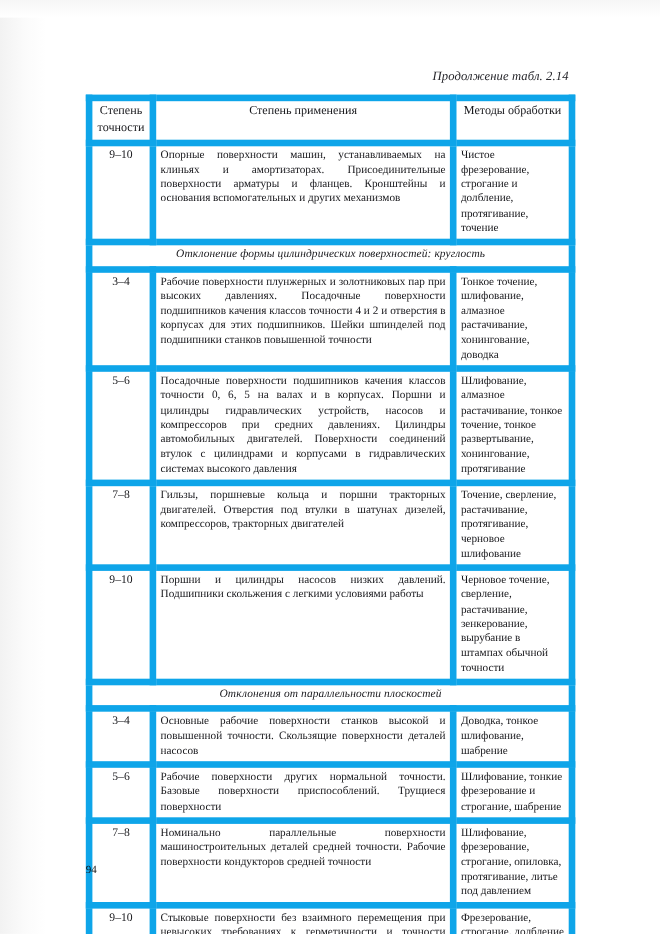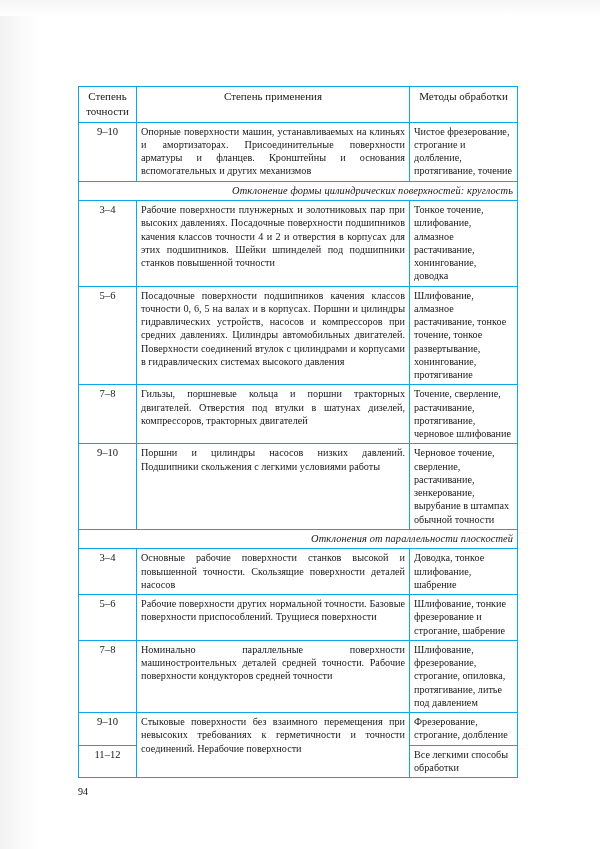--- a/index.html
+++ b/index.html
@@ -53,21 +53,21 @@
     left: 78px;
     top: 86px;
     width: 439px;
     border-collapse: collapse;
     table-layout: fixed;
     font-size: 10.2px;
     line-height: 1.30;
     color: #18181c;
   }
   table.spec td {
-    border: 1px solid #0ea5e9;
+    border: 6px solid #0ea5e9;
     padding: 2px 4px 3px 4px;
     vertical-align: top;
   }
   col.c1 { width: 58px; }
   col.c2 { width: 273px; }
   col.c3 { width: 108px; }
 
   .hdr td {
     text-align: center;
     vertical-align: middle;
@@ -86,21 +86,21 @@
   }
   .desc-cell {
     text-align: justify;
     text-justify: inter-word;
     hyphens: manual;
   }
   .method-cell {
     text-align: left;
   }
   .section-row td {
-    text-align: right;
+    text-align: center;
     font-style: italic;
     font-size: 10.4px;
     padding-top: 2px;
     padding-bottom: 2px;
     letter-spacing: 0.1px;
     margin-left: 24px;
   }
 
   .page-number {
     position: absolute;
@@ -122,20 +122,21 @@
     letter-spacing: 0.2px;
   }
 </style>
 </head>
 <body>
 
 <div class="page">
   <div class="scan-edge-left"></div>
   <div class="scan-edge-top"></div>
 
+  <div class="table-caption">Продолжение табл. 2.14</div>
 
   <table class="spec">
     <colgroup>
       <col class="c1">
         <col class="c2">
         <col class="c3">
     </colgroup>
     <tbody>
       <tr class="hdr">
         <td>

